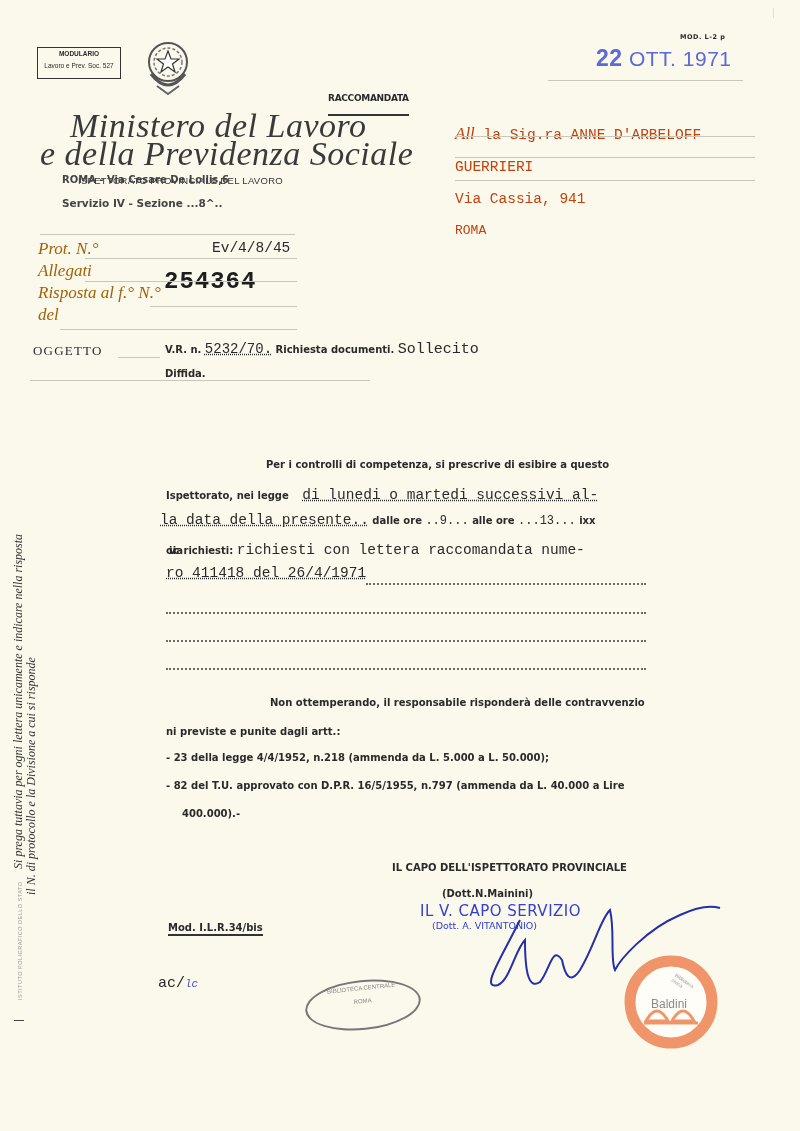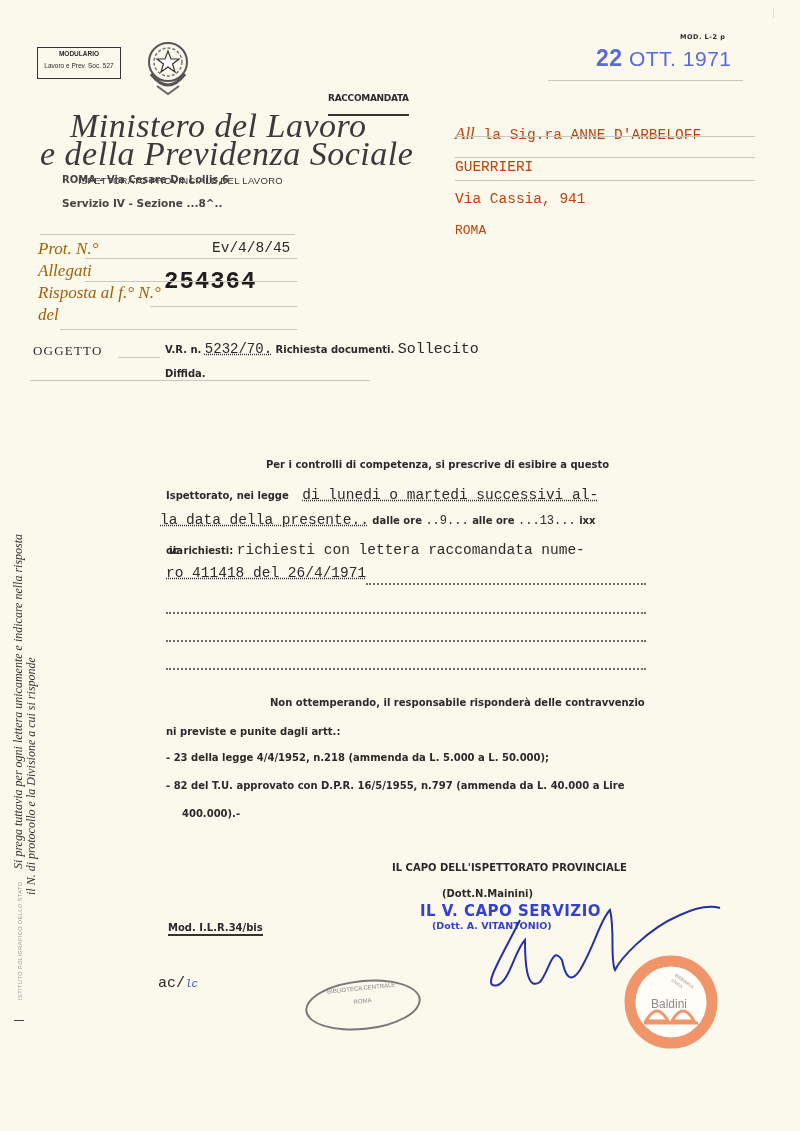--- a/index.html
+++ b/index.html
@@ -49,21 +49,21 @@
   .oggetto-text { left: 165px; top: 341px; font-size: 10px; white-space: nowrap; }
   .oggetto-text .num { font-family: "Liberation Mono", monospace; font-size: 14px; font-weight: normal; text-decoration: underline dotted; }
   .oggetto-text .soll { font-family: "Liberation Mono", monospace; font-size: 15px; font-weight: normal; }
   .oggetto-diffida { left: 165px; top: 368px; font-size: 10px; }
 
   .body-para { font-size: 10px; white-space: nowrap; }
   .typed { font-family: "Liberation Mono", monospace; font-size: 14.5px; font-weight: normal; }
   .typed.ul { text-decoration: underline dotted; }
 
   .signature-block { left: 392px; top: 855px; font-size: 10px; line-height: 26px; }
-  .stamp-blue { left: 420px; top: 902px; color: #3340d0; font-family: "DejaVu Sans", sans-serif; font-weight: bold; }
+  .stamp-blue { left: 420px; top: 902px; color: #3340d0; font-family: "DejaVu Sans", sans-serif; font-weight: normal; }
   .stamp-blue .t1 { font-size: 15px; letter-spacing: 0.5px; }
   .stamp-blue .t2 { font-size: 9.5px; margin-left: 12px; }
 
   .mod-ilr { left: 168px; top: 922px; font-size: 10px; border-bottom: 2px solid #333; padding-bottom: 1px; }
   .ac-initials { left: 158px; top: 975px; font-size: 15px; font-family: "Liberation Mono", monospace; }
   .ac-initials .blue { color: #3e55d6; font-size: 11px; font-style: italic; margin-top: 26px; }
 
   .oval-stamp { left: 305px; top: 980px; width: 112px; height: 46px; border: 2px solid #777; border-radius: 50%; transform: rotate(-6deg); color: #888; font-size: 6px; text-align: center; line-height: 13px; }
 
   .library-logo { left: 624px; top: 955px; width: 94px; height: 94px; }

